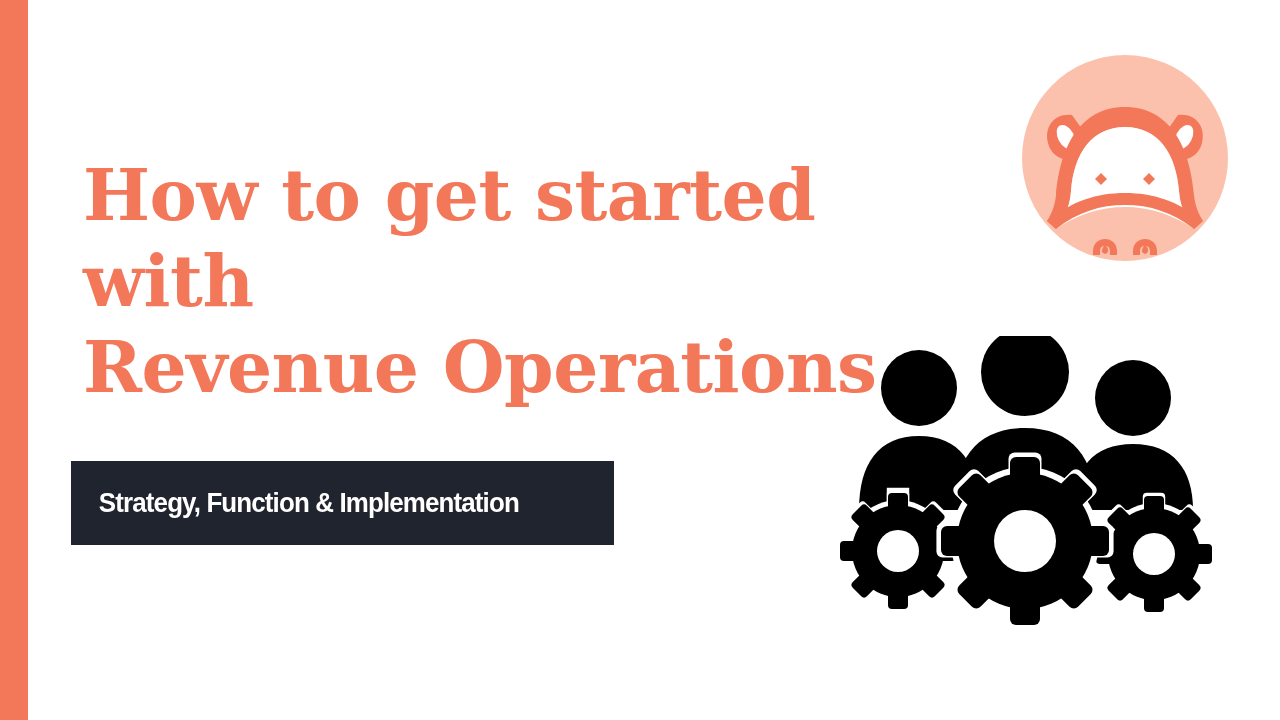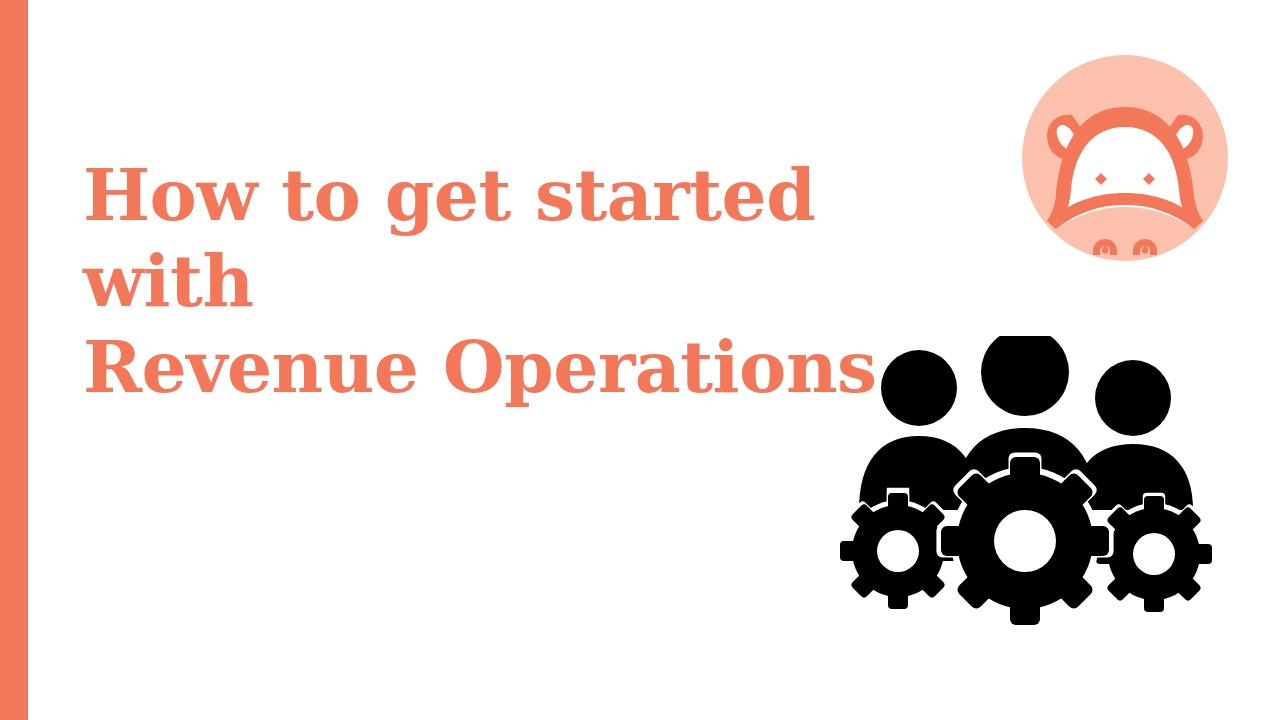--- a/index.html
+++ b/index.html
@@ -93,20 +93,23 @@
 </head>
 <body>
 
 <div class="slide">
 
   <div class="accent-bar"></div>
 
   <div class="headline">How to get started with
 Revenue Operations</div>
 
+  <div class="subtitle-banner">
+    <span class="subtitle-text">Strategy, Function &amp; Implementation</span>
+  </div>
 
   <div class="logo">
     <svg width="206" height="206" viewBox="0 0 206 206" xmlns="http://www.w3.org/2000/svg">
 
       <circle cx="103" cy="103" r="103" fill="#FBC1AC"></circle>
 
       <g>
 
         <path d="M50 60 C32 58 22 72 26 88 C29 101 42 108 55 103 L62 77 Z" fill="#F3785A"></path>
         <path d="M156 60 C174 58 184 72 180 88 C177 101 164 108 151 103 L144 77 Z" fill="#F3785A"></path>

